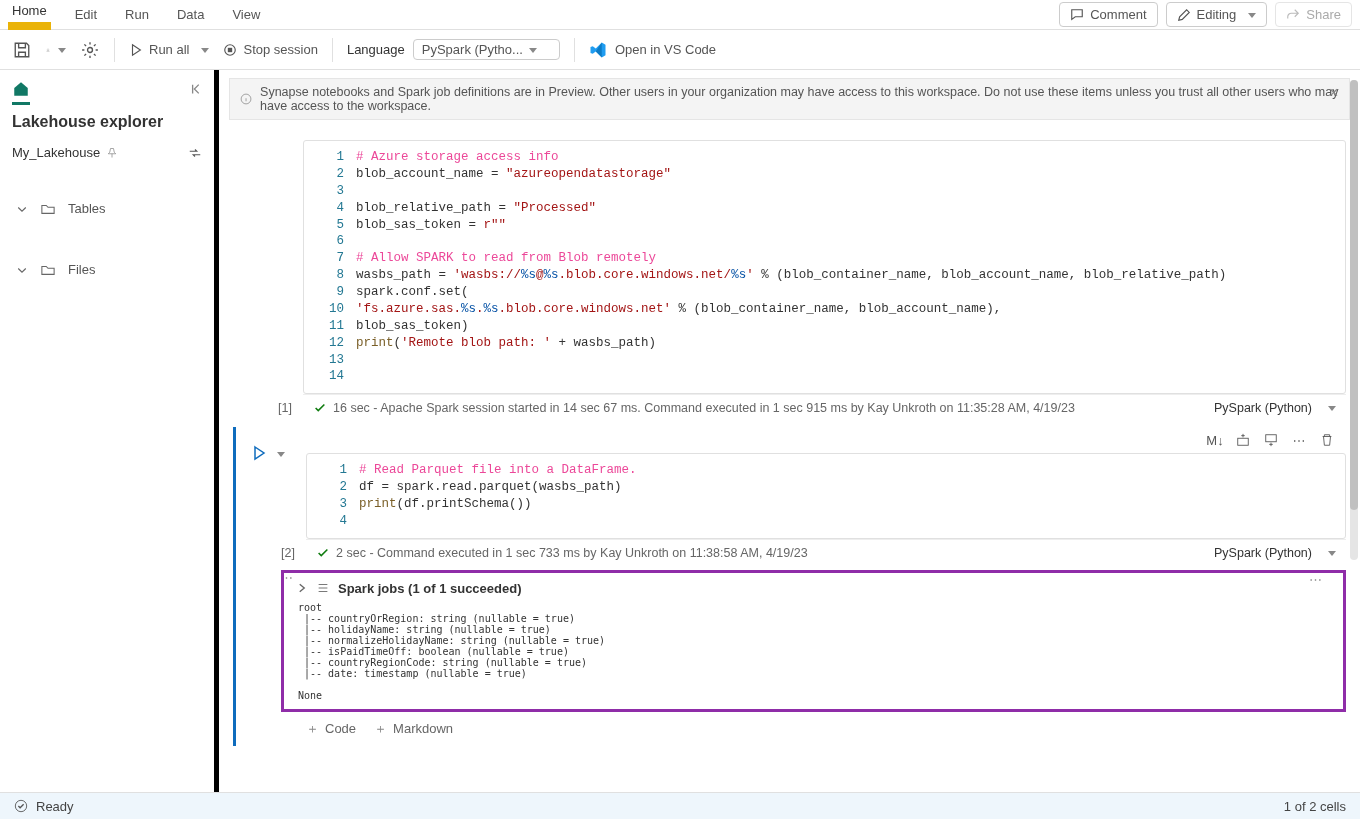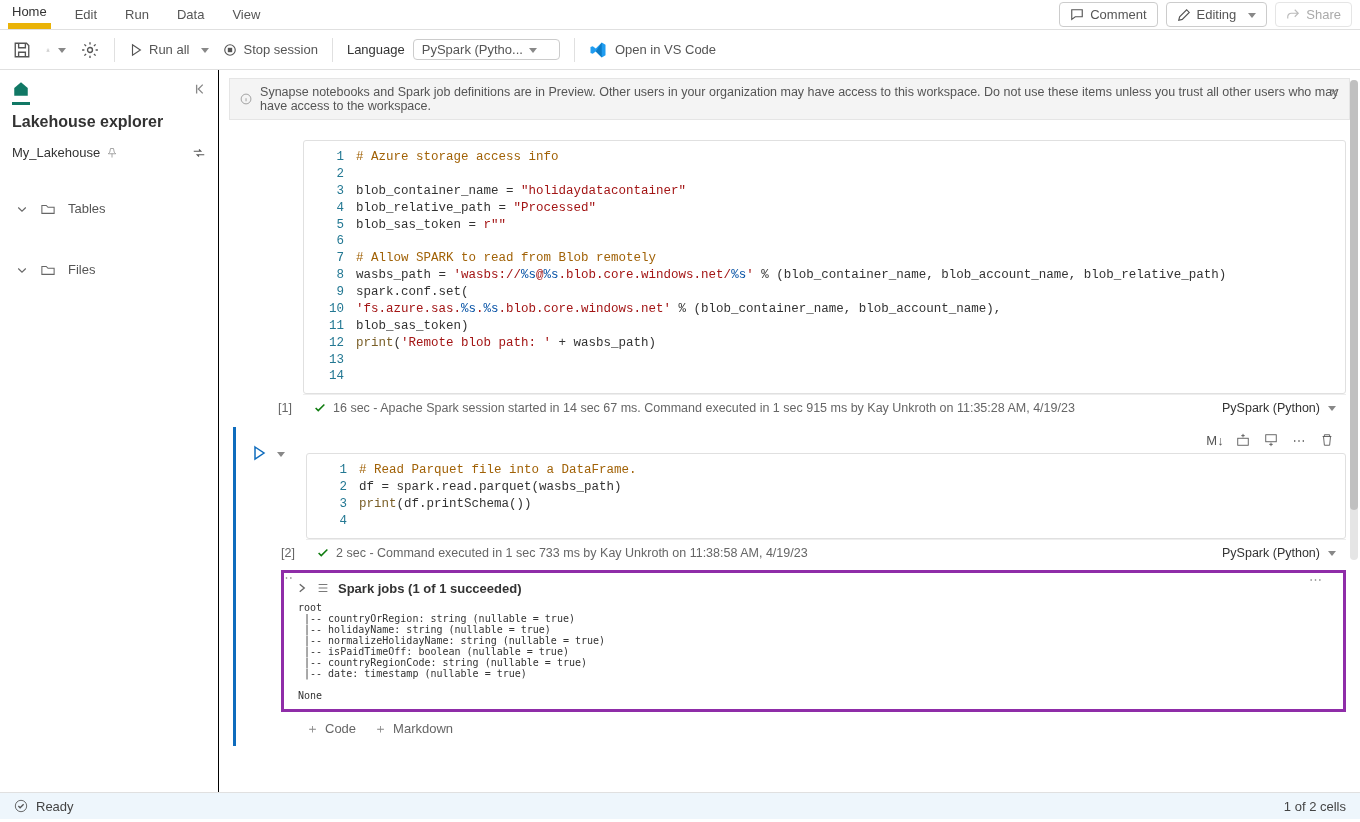--- a/index.html
+++ b/index.html
@@ -1,54 +1,54 @@
 <!DOCTYPE html>
 <html><head>
 <meta charset="utf-8">
 <style>
 * { box-sizing: border-box; margin: 0; padding: 0; }
 body { font-family: "Segoe UI", sans-serif; font-size: 13px; color: #333; background: #fff; width: 1360px; height: 822px; overflow: hidden; }
 .tabbar { display: flex; align-items: center; height: 30px; border-bottom: 1px solid #e0e0e0; padding: 0 8px; }
 .tabbar .tabs { display: flex; gap: 20px; align-items: center; }
 .tabbar .tab { padding: 4px 4px; color: #555; cursor: pointer; }
-.tabbar .tab.active { border-bottom: 6px solid #eab308; color: #333; }
+.tabbar .tab.active { border-bottom: 8px solid #eab308; color: #333; }
 .tabbar .spacer { flex: 1; }
 .tbtn { display: flex; align-items: center; gap: 6px; padding: 4px 10px; border: 1px solid #ccc; border-radius: 4px; color: #555; cursor: pointer; margin-left: 8px; }
 .tbtn.disabled { color: #aaa; border-color: #e5e5e5; }
 .toolbar { display: flex; align-items: center; height: 40px; padding: 0 12px; gap: 14px; border-bottom: 1px solid #e0e0e0; }
 .toolbar .icobox { width: 20px; height: 20px; display:flex; align-items:center; justify-content:center; color:#555; cursor:pointer; }
 .toolbar .sep { width:1px; height:24px; background:#e0e0e0; }
 .toolbar .txtbtn { display:flex; align-items:center; gap:6px; color:#555; cursor:pointer; }
 .lang { display:flex; align-items:center; gap:8px; }
 .lang-select { border:1px solid #ccc; border-radius:4px; padding:2px 22px 2px 8px; color:#555; position:relative; cursor:pointer; }
 .vscode { display:flex; align-items:center; gap:8px; color:#555; cursor:pointer; }
 .vs-icon { width:18px; height:18px; }
 .body { display:flex; height: calc(100% - 70px - 30px); }
-.sidebar { width: 219px; border-right:1px solid #000000; padding: 10px 12px; position:relative; }
+.sidebar { width: 219px; border-right:5px solid #000000; padding: 10px 12px; position:relative; }
 .sidebar .collapse { position:absolute; top:12px; right:10px; color:#888; cursor:pointer; }
 .lh-logo { width:18px; height:18px; margin-bottom:4px; }
 .sidebar h3 { font-size:16px; font-weight:600; margin-top:8px; color:#333; }
 .lh-row { display:flex; align-items:center; justify-content:space-between; margin-top:14px; }
 .lh-name { display:flex; align-items:center; gap:6px; color:#333; }
 .tree { margin-top:14px; }
 .tree-item { display:flex; align-items:center; gap:13px; padding:5px 4px; color:#555; cursor:pointer;margin-top:36px; }
 .main { flex:1; display:flex; flex-direction:column; overflow:auto; background:#fff; }
 .banner { margin:8px 10px 0 10px; background:#f4f4f4; border:1px solid #e5e5e5; border-radius:0; padding:6px 10px; display:flex; align-items:center; gap:8px; color:#555; font-size:12.5px; position:relative; }
 .banner-close { position:absolute; right:10px; top:6px; color:#888; cursor:pointer; }
 .nbarea { padding: 20px 14px 20px 14px; }
 .cell { position:relative; margin-bottom:6px; }
 .cell.active { border-left:3px solid #0f6cbd; }
 .run-gutter { position:absolute; left:15px; top:18px; display:flex; align-items:center; gap:4px; }
 .code-editor { margin-left:70px; border:1px solid #e0e0e0; border-radius:3px; background:#fff; padding:8px 12px; font-family: Consolas, "Courier New", monospace; font-size:12.5px; line-height:1.35; }
 .code-line { display:flex; }
 .ln { width:28px; text-align:right; color:#237893; margin-right:12px; user-select:none; }
-.c-com { color:#a16207; } .c-str { color:#A31515; } .c-fmt{ color:#0451a5; } .c-fn{color:#795E26;}
+.c-com { color:#ec4899; } .c-str { color:#A31515; } .c-fmt{ color:#0451a5; } .c-fn{color:#795E26;}
 .status-row { margin-left:70px; display:flex; align-items:center; padding:6px 10px; color:#666; font-size:12.5px; border-top:1px solid #eee; }
 .status-row .idx { position:absolute; left:45px; color:#666; }
-.status-row .right { margin-left:auto; display:flex; align-items:center; gap:2px; color:#333;justify-content:space-between; }
+.status-row .right { margin-left:auto; display:flex; align-items:center; gap:10px; color:#333;justify-content:space-between; }
 .output { margin-left:70px; font-family: Consolas, monospace; font-size:12.5px; padding:6px 10px; color:#333; white-space:pre; }
 .cell-toolbar { margin-left:70px; display:flex; gap:10px; justify-content:flex-end; padding:4px 10px; color:#555; }
 .cell-toolbar .tbicon { cursor:pointer; width:18px; height:18px; display:flex; align-items:center; justify-content:center; }
 .sparkjobs { margin-left:45px; border:3px solid #8f2da8; padding:8px 12px; position:relative; }
 .sparkjobs-header { display:flex; align-items:center; gap:8px; font-weight:600; color:#333; }
 .out-more { position:absolute; left:44px; color:#888; }
 .schema { font-family: Consolas, monospace; font-size:10px; white-space:pre; margin-top:6px; margin-left:2px; }
 .addbtns { margin-left:70px; display:flex; gap:18px; padding:8px 0; color:#666; }
 .addbtn { display:flex; align-items:center; gap:6px; cursor:pointer; }
 .statusbar { height:14px; border-top:1px solid #e0e0e0; background:#eef6fc; display:flex; align-items:center; padding:13px 14px; color:#444; }
@@ -203,24 +203,24 @@
     <div class="nbarea">
 
       <div class="cell">
         <div class="code-editor" id="code1">
             <div class="code-line">
               <span class="ln">1</span>
               <span><span class="c-com"># Azure storage access info</span></span>
             </div>
             <div class="code-line">
               <span class="ln">2</span>
+              <span><span>blob_account_name = </span><span class="c-str">"azureopendatastorage"</span></span>
             </div>
             <div class="code-line">
               <span class="ln">3</span>
-              <span><span>blob_container_name = </span><span class="c-str">"holidaydatacontainer"</span></span>
             </div>
             <div class="code-line">
               <span class="ln">4</span>
               <span><span>blob_relative_path = </span><span class="c-str">"Processed"</span></span>
             </div>
             <div class="code-line">
               <span class="ln">5</span>
               <span><span>blob_sas_token = </span><span class="c-str">r""</span></span>
             </div>
             <div class="code-line">

